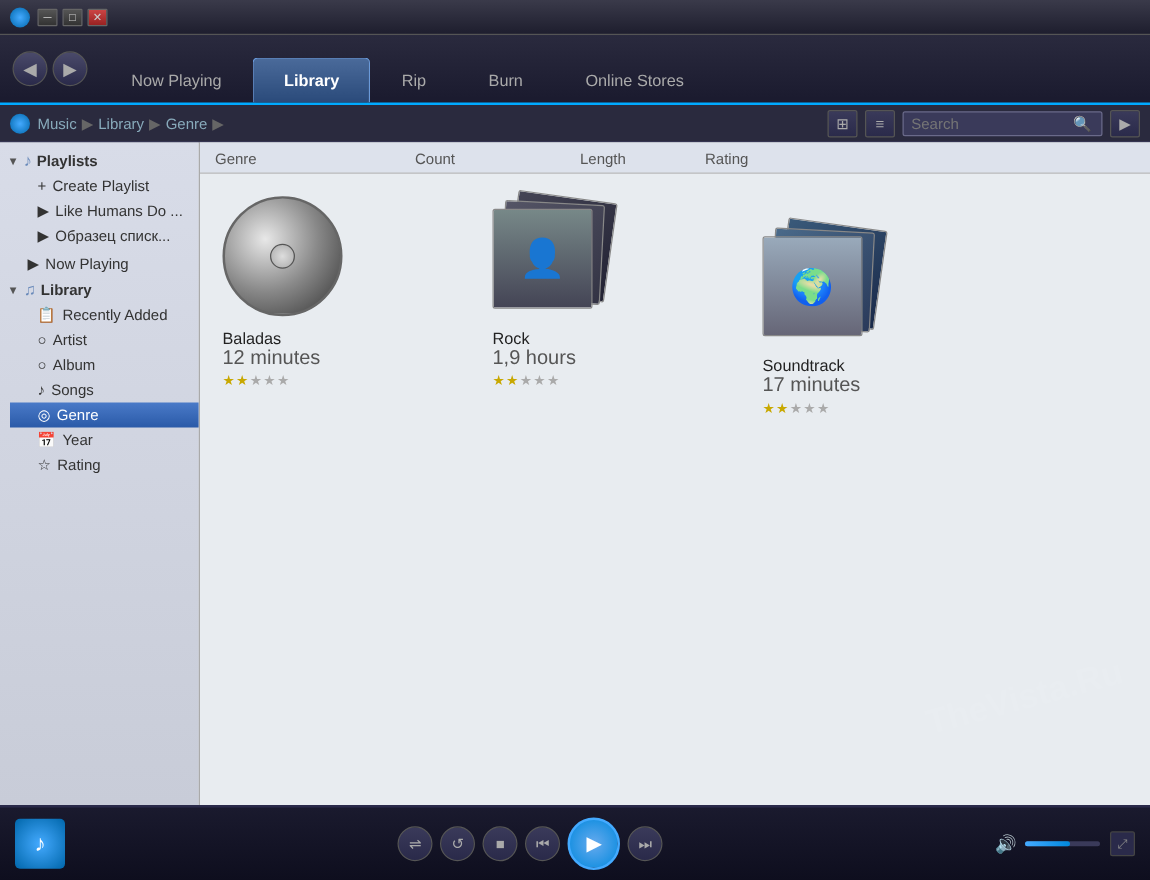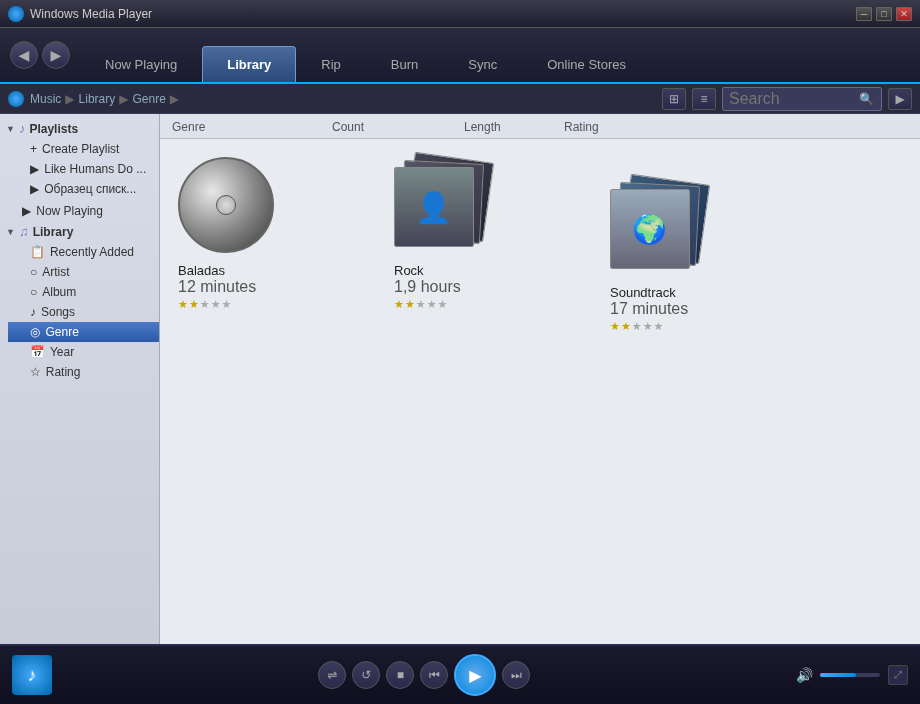--- a/index.html
+++ b/index.html
@@ -145,21 +145,21 @@
       border: 1px solid #6a6a8a;
       border-radius: 2px;
       padding: 2px 6px;
       width: 160px;
     }
     .search-input {
       background: transparent;
       border: none;
       outline: none;
       color: #0ea5e9;
-      font-size: 16px;
+      font-size: 12px;
       width: 130px;
     }
     .search-icon-btn {
       color: #888;
       cursor: pointer;
       font-size: 12px;
     }
 
     
     .main-layout {
@@ -414,39 +414,37 @@
       color: #888;
       font-size: 10px;
       margin-left: auto;
     }
   </style>
 </head>
 <body>
 
 <div class="title-bar">
   <div class="title-bar-icon"></div>
-  <span class="title-bar-text">Windows Media Player</span>
   <div class="title-bar-controls">
     <div class="tb-btn">─</div>
     <div class="tb-btn">□</div>
     <div class="tb-btn close">✕</div>
   </div>
 </div>
 
 <div class="nav-bar">
   <div class="nav-back-fwd">
     <div class="nav-arrow">◀</div>
     <div class="nav-arrow">▶</div>
   </div>
   <div class="nav-tabs">
     <div class="nav-tab">Now Playing</div>
     <div class="nav-tab active">Library</div>
     <div class="nav-tab">Rip</div>
     <div class="nav-tab">Burn</div>
-    <div class="nav-tab">Sync</div>
     <div class="nav-tab">Online Stores</div>
   </div>
 </div>
 
 <div class="breadcrumb-bar">
   <div class="breadcrumb-icon"></div>
   <div class="breadcrumb-items">
     <span class="breadcrumb-link">Music</span>
     <span class="breadcrumb-sep">▶</span>
     <span class="breadcrumb-link">Library</span>

